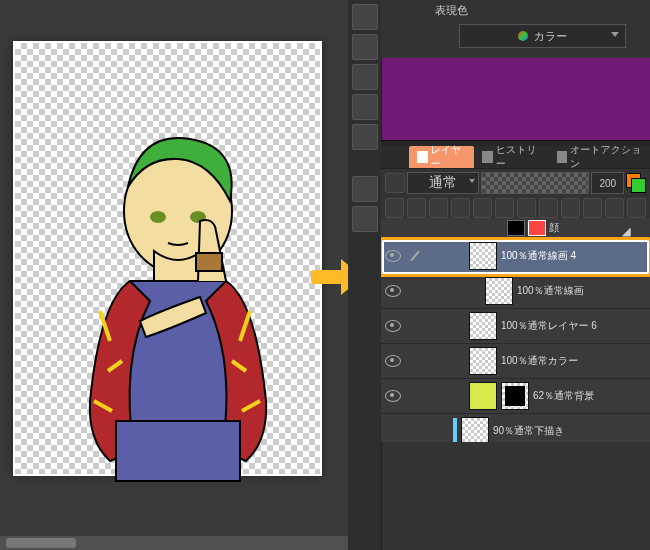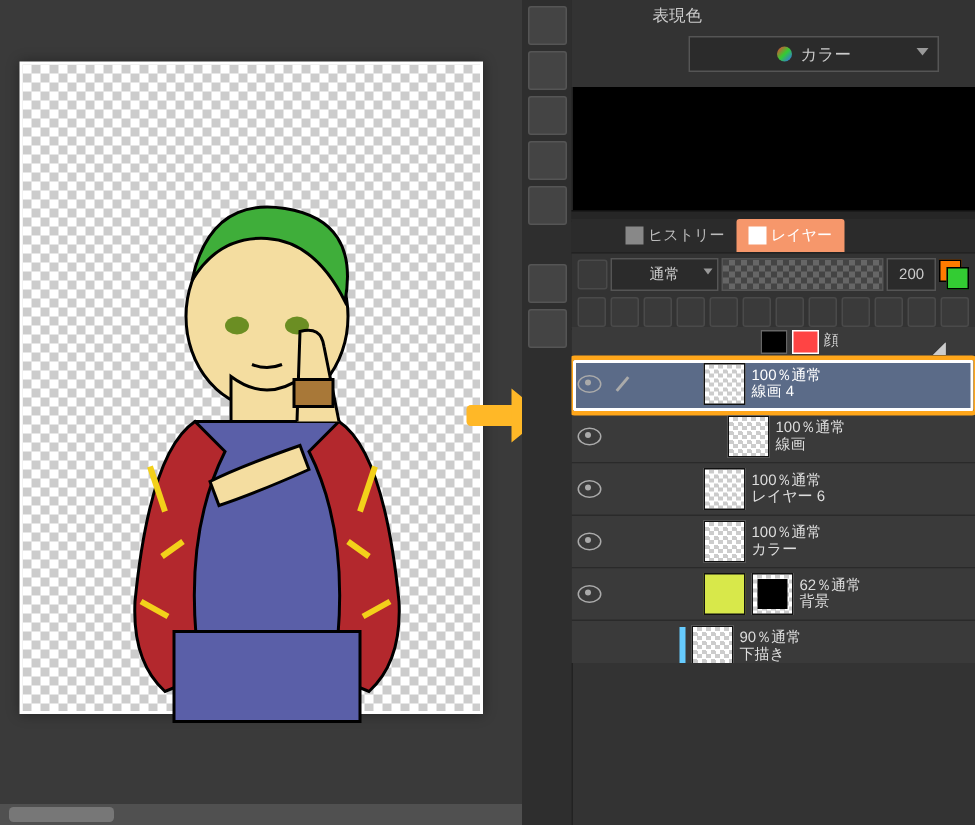--- a/index.html
+++ b/index.html
@@ -5,56 +5,56 @@
 html,body{margin:0;padding:0;width:650px;height:550px;background:#333;font-family:"Meiryo",sans-serif;font-size:11px;color:#ccc;overflow:hidden}
 .root{position:relative;width:650px;height:550px}
 .canvas-area{position:absolute;left:0;top:0;width:348px;height:550px;background:#3a3a3a}
 .canvas-frame{position:absolute;left:13px;top:41px;width:309px;height:435px;background:#fff;box-shadow:0 0 8px rgba(0,0,0,.4)}
 .checker{position:absolute;inset:2px;background:repeating-conic-gradient(#ccc 0 25%,#fff 0 50%) 0 0/12px 12px}
 .scrollbar-h{position:absolute;left:0;bottom:0;width:348px;height:14px;background:#505050}
 .scrollbar-h .thumb{position:absolute;left:6px;top:2px;width:70px;height:10px;background:#777;border-radius:3px}
 .arrow{position:absolute;left:311px;top:255px;width:55px;height:45px}
 .arrow .shaft{position:absolute;left:0;top:15px;width:34px;height:14px;background:#ffb827;border-radius:3px}
 .arrow .head{position:absolute;left:30px;top:4px;width:0;height:0;border-left:22px solid #ffb827;border-top:18px solid transparent;border-bottom:18px solid transparent}
-.right{position:absolute;left:348px;top:0;width:302px;height:442px;background:#000000}
+.right{position:absolute;left:348px;top:0;width:302px;height:442px;background:#701a75}
 .vtool{position:absolute;left:0;top:0;width:33px;height:550px;background:#2e2e2e;border-right:1px solid #222}
 .vbtn{width:24px;height:24px;margin:4px auto;background:#444;border:1px solid #555;border-radius:2px;display:flex;align-items:center;justify-content:center}
 .expr-panel{position:absolute;left:33px;top:0;right:0;height:58px;background:#333}
 .expr-label{position:absolute;left:54px;top:3px;font-size:11px}
 .expr-dd{position:absolute;left:78px;top:24px;width:165px;height:22px;background:#2b2b2b;border:1px solid #555;display:flex;align-items:center;justify-content:center}
 .expr-dd .swatch{width:10px;height:10px;border-radius:50%;background:linear-gradient(135deg,#f33,#3c3,#36f);margin-right:6px}
 .expr-dd .chev{position:absolute;right:6px;top:7px;width:0;height:0;border-left:4px solid transparent;border-right:4px solid transparent;border-top:5px solid #999}
 .divider{position:absolute;left:33px;top:140px;right:0;height:6px;background:#262626;border-top:1px solid #111;border-bottom:1px solid #111}
 .layer-panel{position:absolute;left:33px;top:146px;right:0;bottom:0;background:#333}
 .tabbar{height:22px;background:#2b2b2b;display:flex;align-items:center;border-bottom:1px solid #222;padding-left:28px}
 .tab{display:flex;align-items:center;height:22px;padding:0 8px;color:#bbb;font-size:10px}
 .tab.active{background:#f6976b;color:#fff;border-radius:2px 2px 0 0}
 .tab .ico{width:12px;height:12px;margin-right:3px;background:#888}
 .tab.active .ico{background:#fff}
 .blend-row{height:24px;display:flex;align-items:center;padding:2px 4px;gap:2px}
-.blend-dd{height:20px;width:72px;background:#2b2b2b;border:1px solid #555;display:flex;align-items:center;justify-content:center;font-size:10px;position:relative}
+.blend-dd{height:20px;width:72px;background:#2b2b2b;border:1px solid #555;display:flex;align-items:center;justify-content:center;font-size:14px;position:relative}
 .blend-dd .chev{position:absolute;right:3px;top:6px;width:0;height:0;border-left:3px solid transparent;border-right:3px solid transparent;border-top:4px solid #999}
 .opacity-bar{height:20px;width:108px;background:repeating-conic-gradient(#666 0 25%,#444 0 50%) 0 0/8px 8px;border:1px solid #555}
 .opacity-val{height:20px;width:32px;background:#2b2b2b;border:1px solid #555;display:flex;align-items:center;justify-content:center;font-size:10px}
 .colorsq{width:20px;height:20px;position:relative}
 .colorsq .fg{position:absolute;left:0;top:0;width:13px;height:13px;background:#ff7b00;border:1px solid #000}
 .colorsq .bg{position:absolute;right:0;bottom:0;width:13px;height:13px;background:#3c3;border:1px solid #000}
 .iconrow{height:22px;display:flex;align-items:center;padding:0 4px;gap:3px;border-bottom:1px solid #222}
 .ib{width:18px;height:18px;background:#3a3a3a;border:1px solid #4a4a4a;border-radius:2px}
 .layers{position:absolute;left:0;right:0;top:72px;bottom:0;overflow:hidden}
 .layer{display:flex;align-items:center;height:34px;border-bottom:1px solid #2a2a2a;background:#3a3a3a}
 .layer.sel{background:#5b6b88}
 .layer .vis{width:24px;display:flex;justify-content:center}
 .layer .vis .eye{width:14px;height:10px;border:1px solid #aaa;border-radius:50%;position:relative}
 .layer .vis .eye::after{content:"";position:absolute;left:4px;top:2px;width:4px;height:4px;background:#aaa;border-radius:50%}
 .layer .ed{width:20px;display:flex;justify-content:center}
 .layer .ed .pen{width:2px;height:12px;background:#aaa;transform:rotate(40deg)}
 .layer .thumb{width:26px;height:26px;background:#fff;border:1px solid #111;margin-right:4px;background-image:repeating-conic-gradient(#ccc 0 25%,#fff 0 50%);background-size:6px 6px;position:relative}
 .layer .thumb.mask::after{content:"";position:absolute;inset:3px;background:#000}
-.layer .txt{display:flex;flex-direction:column;line-height:1.15;font-size:10px;color:#ddd}
+.layer .txt{display:flex;flex-direction:row;line-height:1.15;font-size:10px;color:#ddd}
 .layer.sel .txt{color:#fff}
 .layer .mode{white-space:nowrap}
 .layer .name{white-space:nowrap}
 .hilite{position:absolute;border:3px solid #ffa61a;border-radius:4px;pointer-events:none;box-shadow:0 0 0 2px #fff inset}
 .layers .layer.top{height:20px}
 .layers .layer.top .txt{flex-direction:row;gap:4px}
 .layers .layer.top .mini{width:16px;height:14px;background:#000;border:1px solid #666;margin-right:3px}
 .layers .layer.top .mini.red{background:#f44;border:1px solid #fff}
 .paper{height:34px;display:flex;align-items:center;border-top:1px solid #222;background:#3a3a3a}
 .paper .sw{width:26px;height:26px;background:#fff;border:1px solid #111;margin:0 6px 0 48px}
@@ -119,27 +119,31 @@
         <span class="swatch"></span>
         <span>カラー</span>
         <span class="chev"></span>
       </div>
     </div>
 
     <div class="divider"></div>
 
     <div class="layer-panel">
       <div class="tabbar">
+        <div class="tab active">
+            <span class="ico"></span>
+            <span>レイヤー</span>
+          </div>
         <div class="tab">
             <span class="ico"></span>
             <span>ヒストリー</span>
           </div>
-        <div class="tab active">
+        <div class="tab">
             <span class="ico"></span>
-            <span>レイヤー</span>
+            <span>オートアクション</span>
           </div>
       </div>
       <div class="blend-row">
         <div class="ib"></div>
         <div class="blend-dd">
             <span>通常</span>
             <span class="chev"></span>
           </div>
         <div class="opacity-bar"></div>
         <div class="opacity-val">200</div>

